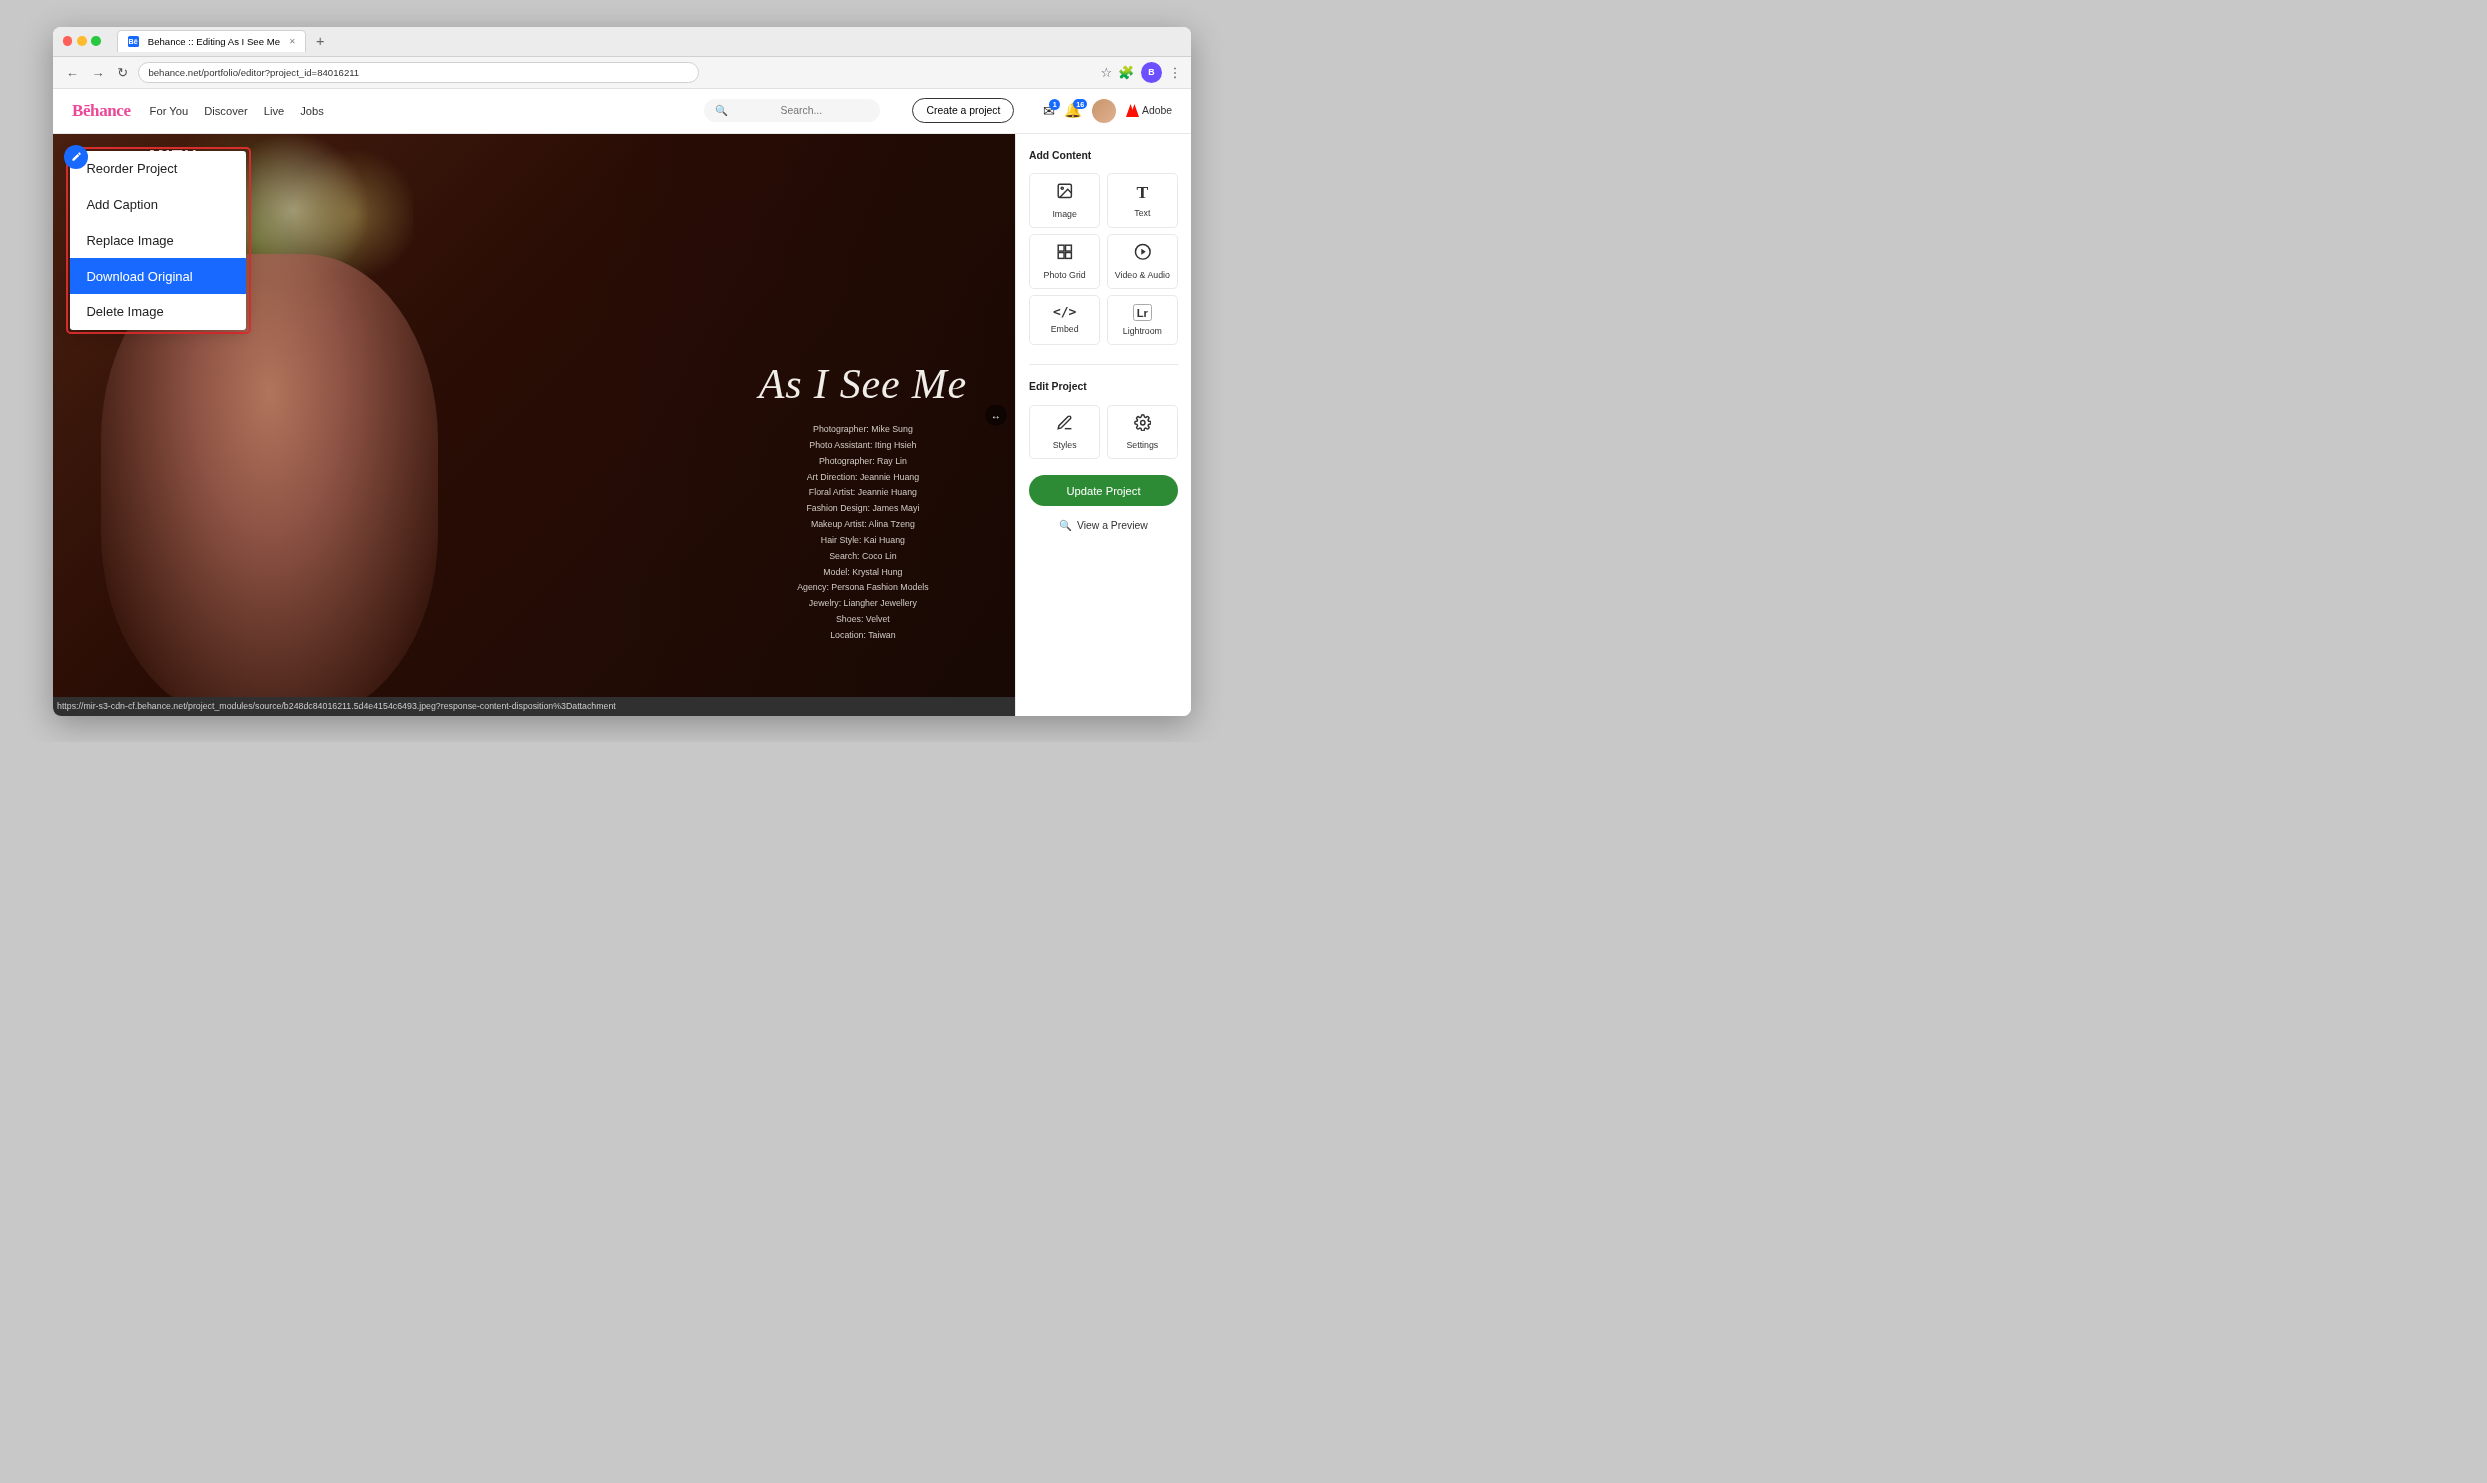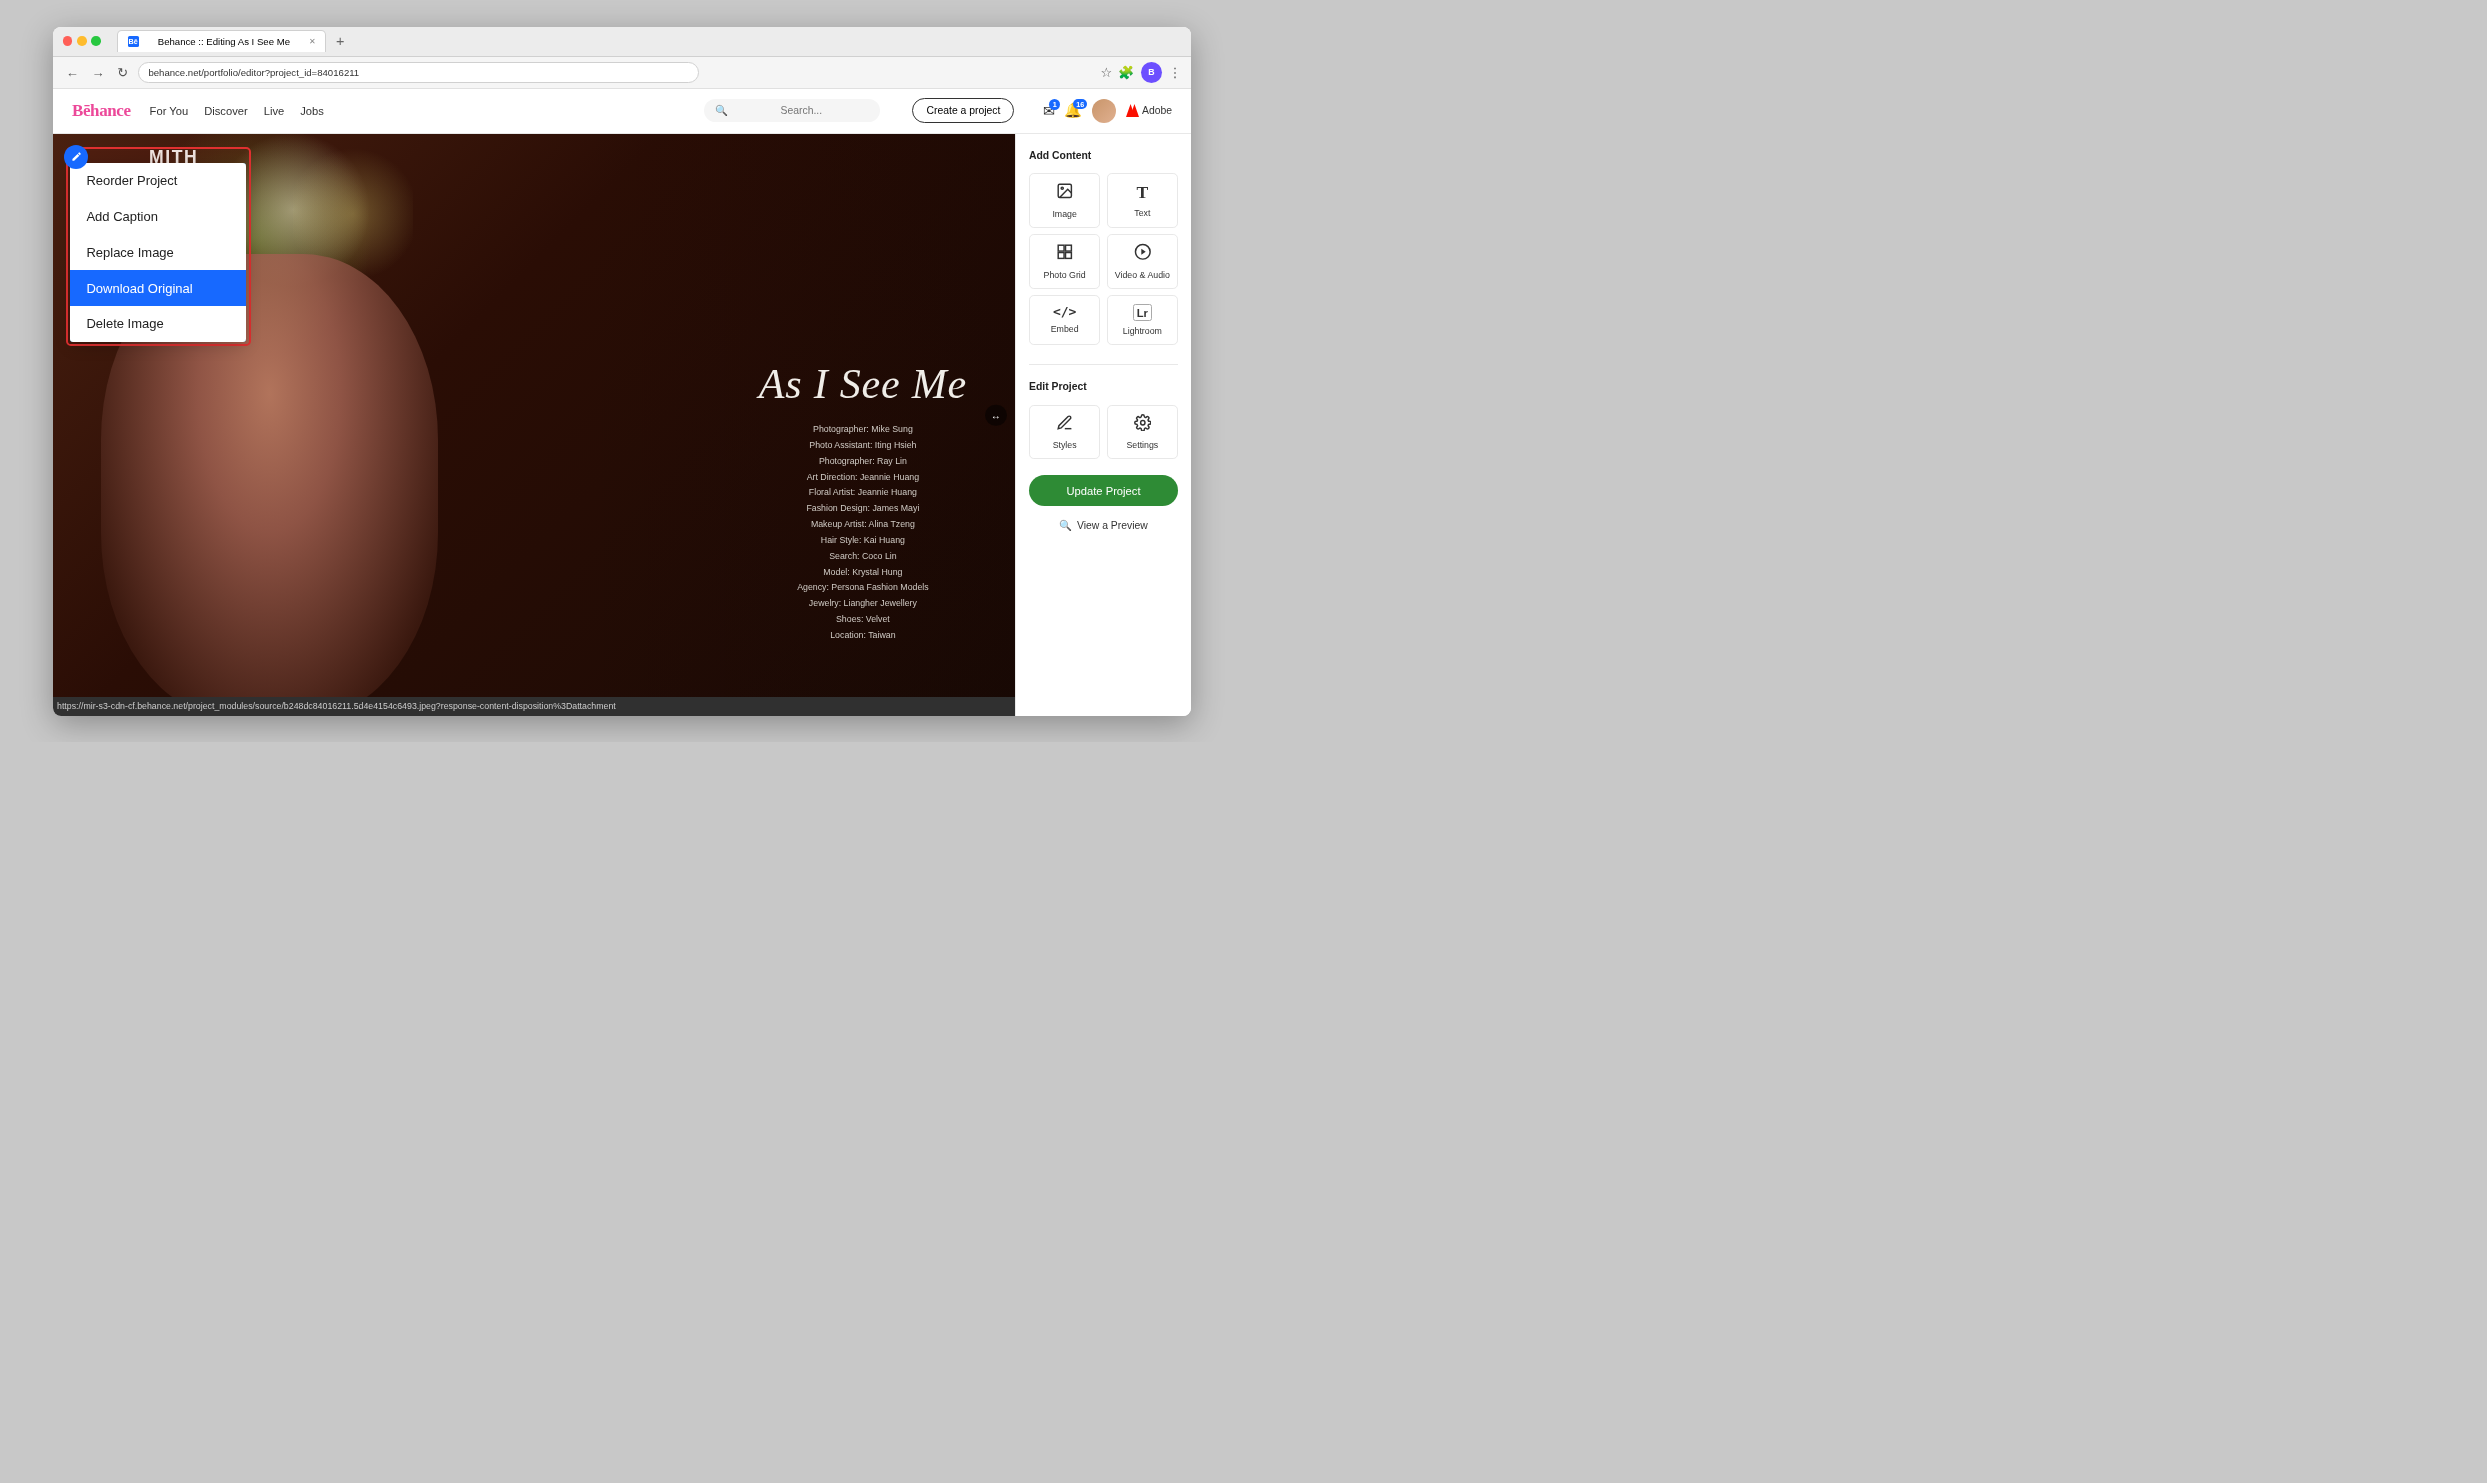--- a/index.html
+++ b/index.html
@@ -40,21 +40,21 @@
     .tl-yellow { background: #febc2e; }
     .tl-green { background: #28c840; }
     .tab-bar {
       display: flex; align-items: center; margin-left: 9.6px; gap: 3.2px;
     }
     .tab {
       background: #fff;
       border-radius: 4.8px 4.8px 0 0;
       padding: 3.2px 9.6px;
       font-size: 9.6px;
-      display: flex; align-items: center; gap: 19px;
+      display: flex; align-items: center; gap: 9px;
       height: 22.4px;
       border: 0.8px solid #d0d0d0;
       border-bottom: none;
     }
     .tab-favicon {
       width: 11.2px; height: 11.2px; background: #1769ff; border-radius: 1.6px;
       display: flex; align-items: center; justify-content: center;
       color: white; font-size: 7.2px; font-weight: bold;
     }
     .tab-close { color: #888; font-size: 8px; cursor: pointer; }
@@ -258,21 +258,21 @@
       z-index: 101;
       cursor: pointer;
     }
     .edit-icon-btn svg { fill: #fff; width: 11.2px; height: 11.2px; }
     .context-menu {
       background: #0369a1;
       border-radius: 3.2px;
       box-shadow: 0 3.2px 16px rgba(0,0,0,0.18);
       min-width: 176px;
       overflow: hidden;
-      margin-top: 12px;
+      margin-top: 0;
     }
     .menu-item {
       padding: 10.4px 16px;
       font-size: 13px;
       color: #222;
       cursor: pointer;
       background: #fff;
       transition: background 0.1s;
     }
     .menu-item.active {

